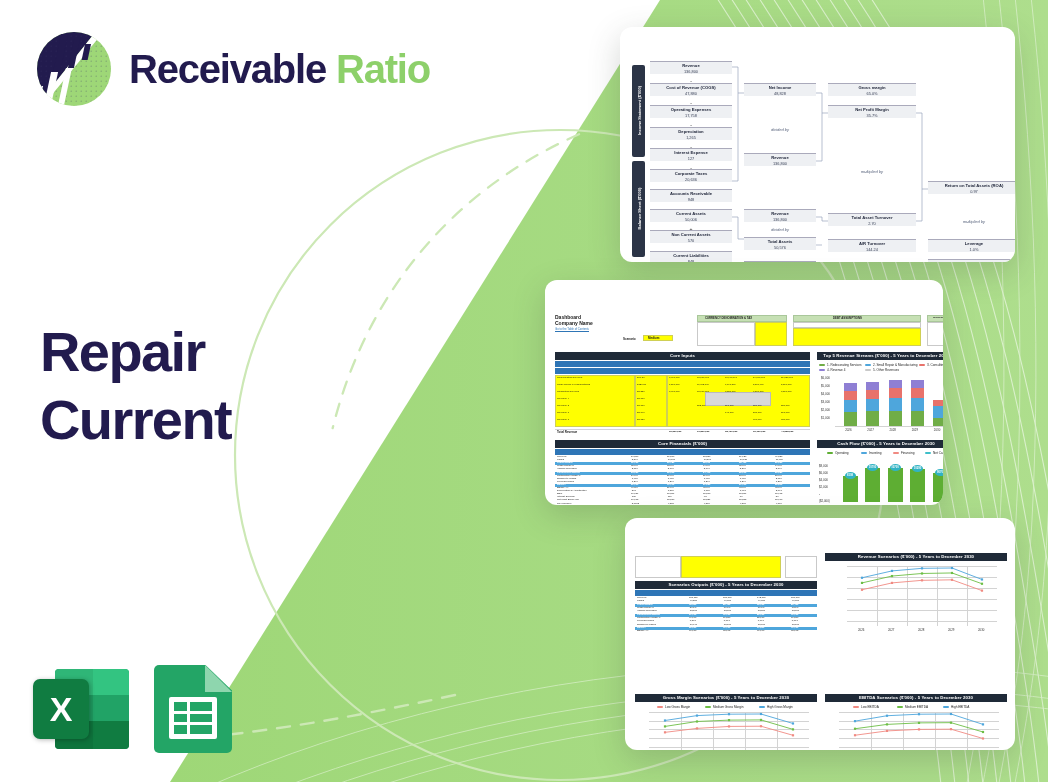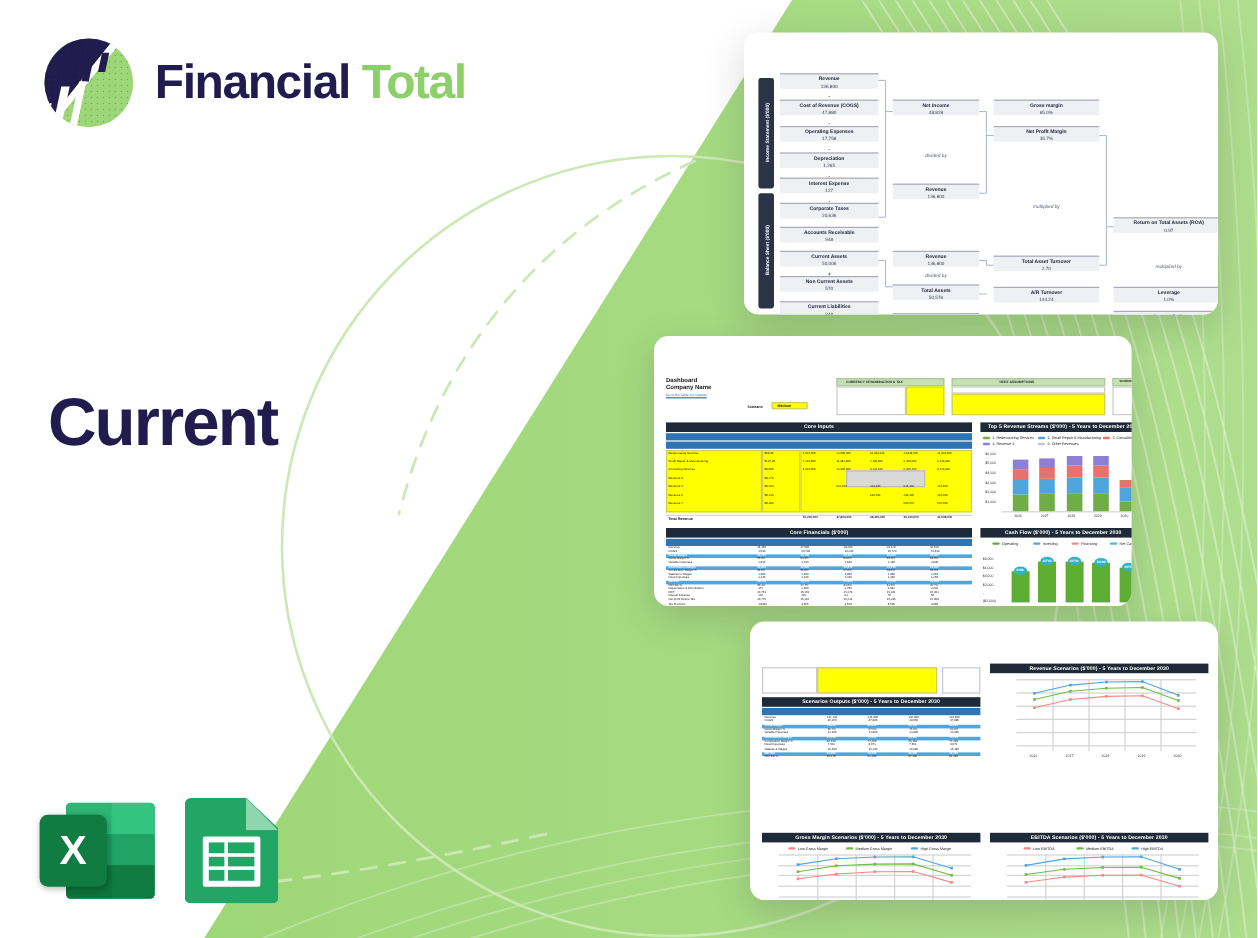--- a/index.html
+++ b/index.html
@@ -163,26 +163,27 @@
           <rect x="41" y="8" width="6" height="30" fill="#221B4E" transform="skewX(-12)"></rect>
           <rect x="53" y="14" width="6" height="16" fill="#221B4E" transform="skewX(-12)"></rect>
           <rect x="25" y="42" width="7" height="40" fill="#ffffff" transform="skewX(-12)"></rect>
           <rect x="39" y="38" width="6" height="44" fill="#ffffff" transform="skewX(-12)"></rect>
           <rect x="14" y="56" width="6" height="26" fill="#ffffff" transform="skewX(-12)"></rect>
         </g>
         <circle cx="39" cy="39" r="37" fill="none" stroke="#ffffff" stroke-width="0"></circle>
       </svg>
     </div>
     <div class="logo-text">
-      <span class="lt-dark">Financial</span>
-      <span class="lt-green">Total</span>
+      <span class="lt-dark">Receivable</span>
+      <span class="lt-green">Ratio</span>
     </div>
   </div>
 
   <div class="headline">
+    <div>Repair</div>
     <div>Current</div>
   </div>
 
   <div class="app-icons">
     <div class="excel">
       <div class="xl-doc">
         <div class="xl-q" style="left:0;top:0;width:74px;height:26px;background:#33C481"></div>
         <div class="xl-q" style="left:0;top:26px;width:74px;height:26px;background:#21A366"></div>
         <div class="xl-q" style="left:0;top:52px;width:74px;height:28px;background:#107C41"></div>
         <div class="xl-q" style="left:0;top:0;width:38px;height:80px;background:rgba(0,0,0,.07)"></div>

